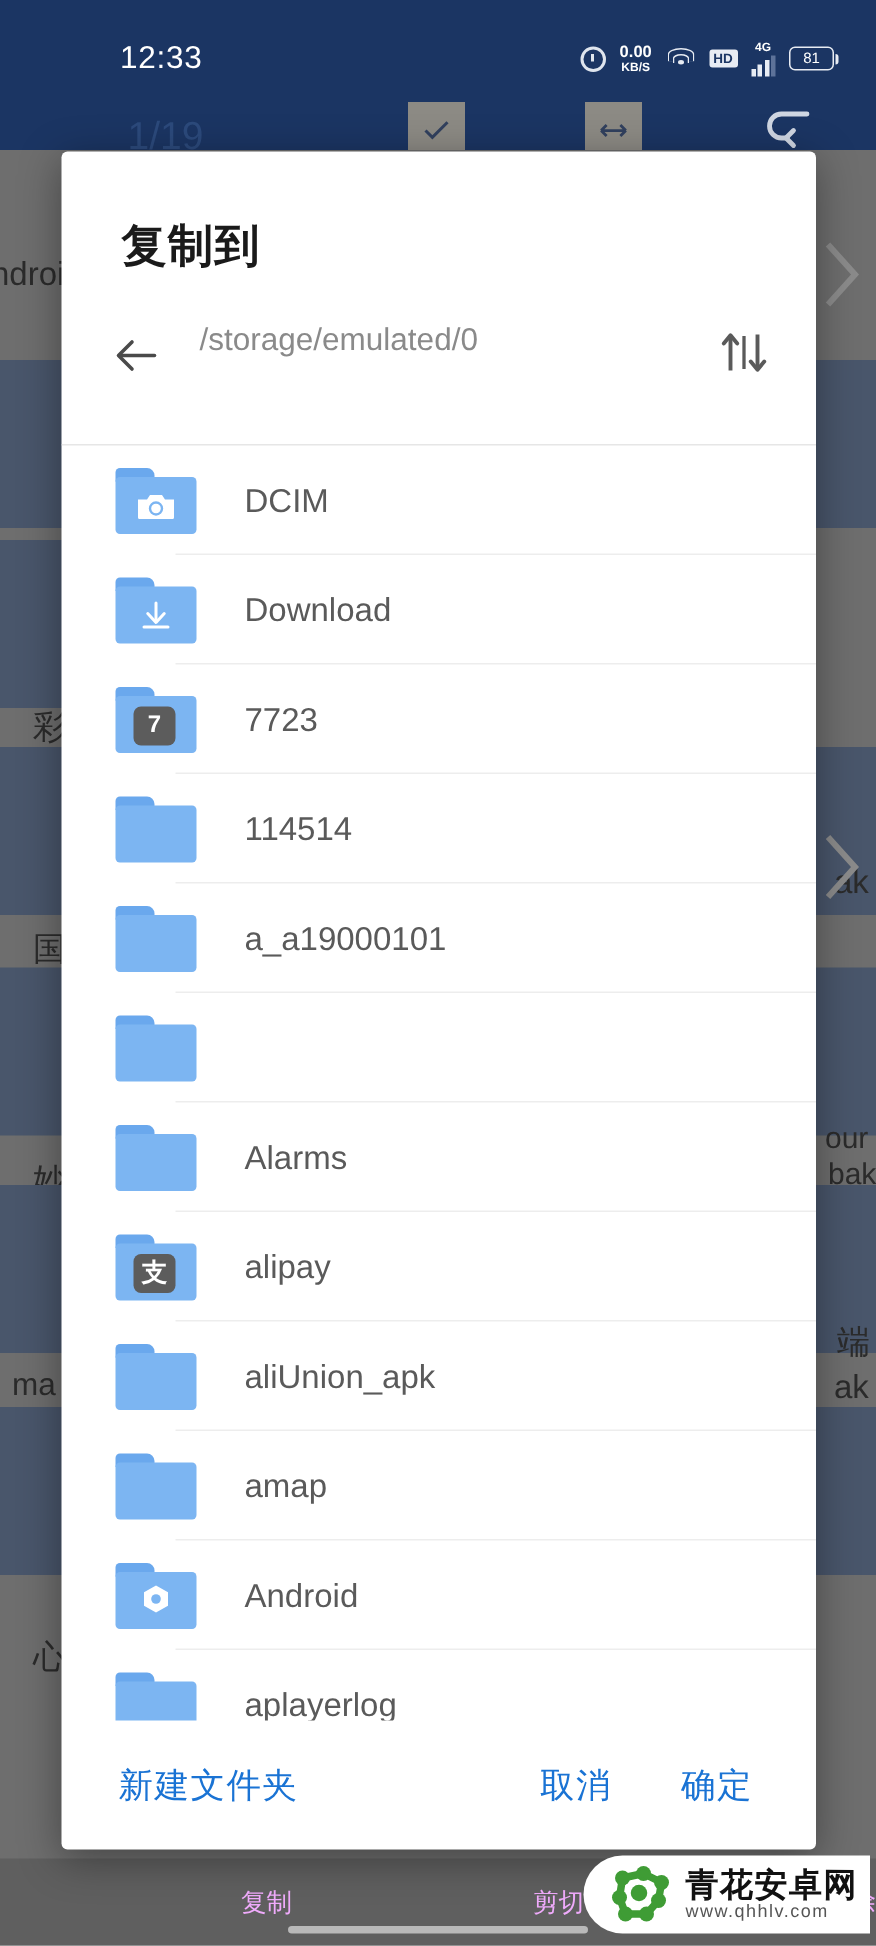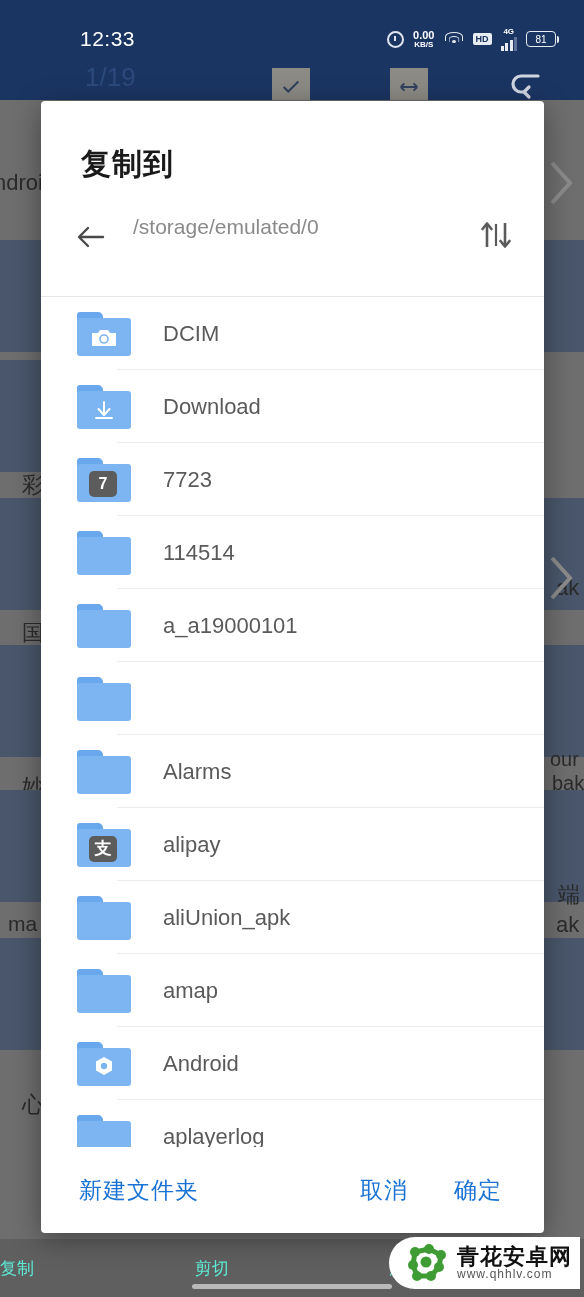--- a/index.html
+++ b/index.html
@@ -53,21 +53,21 @@
   .ic-sig i { width:3px; background:#e8ecf3; display:block; }
   .ic-sig i:nth-child(1){height:5px} .ic-sig i:nth-child(2){height:8px}
   .ic-sig i:nth-child(3){height:11px} .ic-sig i:nth-child(4){height:14px;background:#5d7299}
   .sig-wrap { display:flex; flex-direction:column; align-items:center; line-height:1; }
   .sig-lab { font-size:8px; font-weight:bold; color:#fff; }
   .ic-batt { width:30px; height:16px; border:1.6px solid #e8ecf3; border-radius:4px;
              position:relative; display:flex; align-items:center; justify-content:center; }
   .ic-batt::after { content:""; position:absolute; right:-4px; top:4px; width:2.5px;
              height:7px; background:#e8ecf3; border-radius:0 2px 2px 0; }
   .batt-txt { font-size:10px; color:#fff; }
-  .bg-counter { position:absolute; left:85px; top:62px; color:#2c4a7c;
+  .bg-counter { position:absolute; left:85px; top:75px; color:#2c4a7c;
                 font-size:26px; font-weight:500; }
   .bg-tb-btn { position:absolute; width:38px; height:38px; background:#8c8a84;
                display:flex; align-items:center; justify-content:center; }
   .bg-tb-btn svg { width:22px; height:22px; }
   .bg-undo { position:absolute; left:505px; top:68px; width:42px; height:36px; }
 
   
   .bg-row { position:absolute; left:0; width:584px; height:147px; }
   .bg-thumb { position:absolute; width:96px; height:112px; background:#49566b;
               border-radius:3px; }
@@ -76,21 +76,21 @@
   .bg-txt { position:absolute; color:#2b2b2b; font-size:22px; white-space:nowrap; }
   .bg-chev { position:absolute; right:10px; width:26px; height:46px; }
 
   
   #bottom-bar {
     position:absolute; left:0; bottom:0; width:584px; height:58px;
     background:#5f5f5f;
     display:flex; align-items:center;
   }
   #bottom-bar .bb-item {
-    flex:1; text-align:left; color:#5eead4; font-size:17px;
+    flex:1; text-align:right; color:#f0abfc; font-size:17px;
   }
   #home-indicator {
     position:absolute; left:50%; transform:translateX(-50%); bottom:8px;
     width:200px; height:5px; border-radius:3px; background:#b9b9b9;
   }
 
   
   #watermark {
     position:absolute; right:4px; bottom:8px;
     display:flex; align-items:center; gap:8px;

